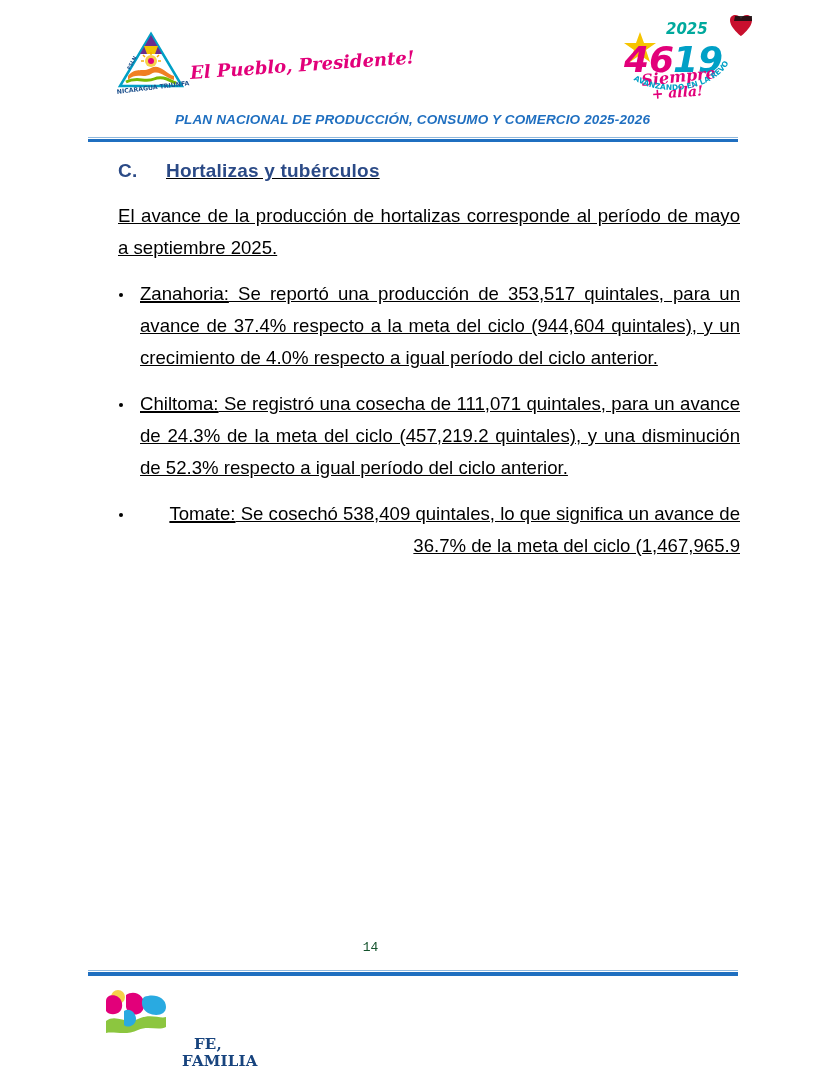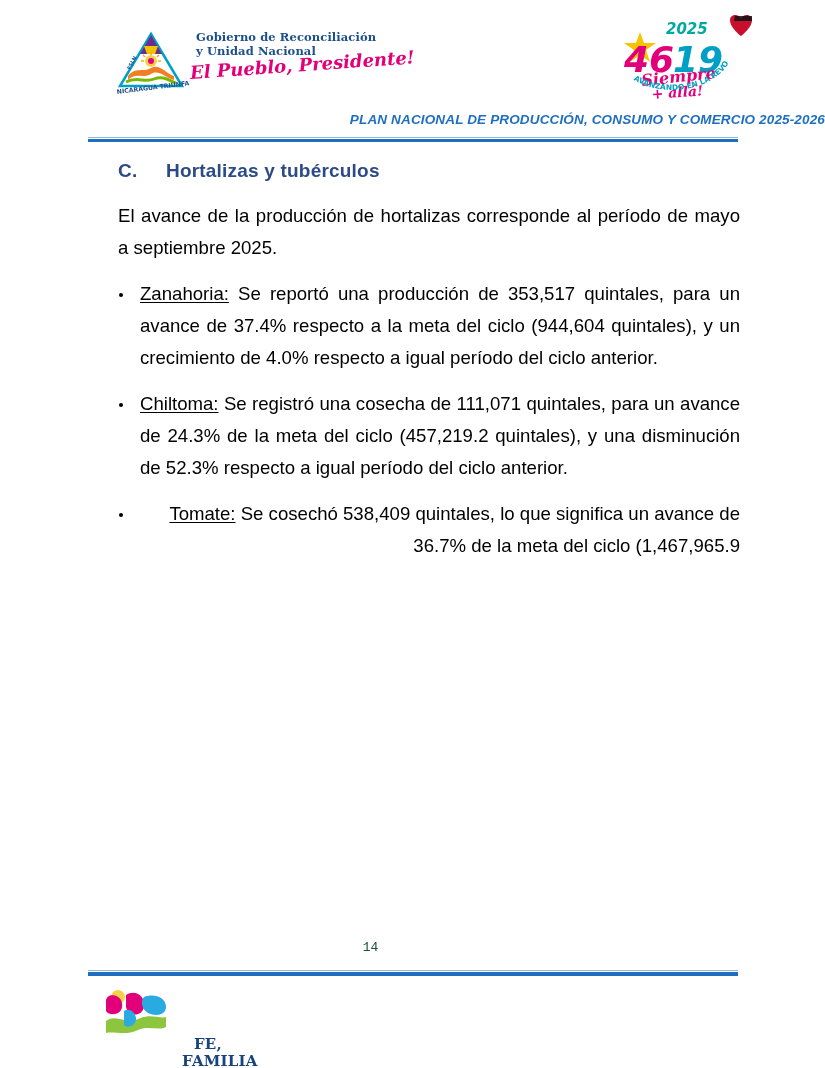--- a/index.html
+++ b/index.html
@@ -86,21 +86,21 @@
     height: 95px;
     text-align: right;
   }
 
   
   .doc-title {
     position: absolute;
     left: 0;
     top: 112px;
     width: 825px;
-    text-align: right;
+    text-align: center;
     font-size: 13.5px;
     font-weight: bold;
     font-style: italic;
     color: #1f6fc0;
     letter-spacing: .15px;
     white-space: nowrap;
   }
   .rule-top {
     position: absolute;
     left: 88px;
@@ -122,20 +122,21 @@
     height: 3px;
     background: #1f6fc0;
   }
 
   
   .content {
     position: absolute;
     left: 0;
     top: 150px;
     width: 825px;
+    text-decoration: underline;
   }
 
   .section-heading {
     position: relative;
     margin: 10px 0 0 118px;
     width: 620px;
     font-size: 19px;
     font-weight: bold;
     color: #2b4a86;
     letter-spacing: .2px;
@@ -270,24 +271,20 @@
             <line x1="49" y1="33" x2="46" y2="33"></line>
           </g>
 
           <path d="M16,48 C24,38 31,45 39,40 C47,35 55,46 62,48 L62,52 C54,50 47,41 39,46 C31,51 24,44 16,52 Z" fill="#f07f22"></path>
           <path d="M14,54 C25,48 33,55 42,51 C51,47 58,53 64,55" fill="none" stroke="#7ab800" stroke-width="3"></path>
 
           <text x="18" y="42" font-family="DejaVu Sans, sans-serif" font-size="5" font-weight="bold" fill="#1c4f8c" transform="rotate(-62 18 42)">FSLN</text>
 
           <text x="5" y="66" font-family="DejaVu Sans, sans-serif" font-size="6.2" font-weight="bold" fill="#1c4f8c" transform="rotate(-7 5 66)">NICARAGUA TRIUNFA!</text>
         </svg>
-      </div>
-      <div class="gov-text">
-        <div class="gov-line1">Gobierno de Reconciliación</div>
-        <div class="gov-line2">y Unidad Nacional</div>
       </div>
       <div class="gov-slogan">El Pueblo, Presidente!</div>
     </div>
 
     <div class="rev-logo">
       <svg width="145" height="95" viewBox="0 0 145 95">
 
         <polygon points="22,22 26,33 38,33 28,40 32,52 22,45 12,52 16,40 6,33 18,33" fill="#f6c400"></polygon>
 
         <text x="48" y="24" font-family="DejaVu Sans, sans-serif" font-size="15" font-weight="bold" font-style="italic" fill="#00a99d">2025</text>

